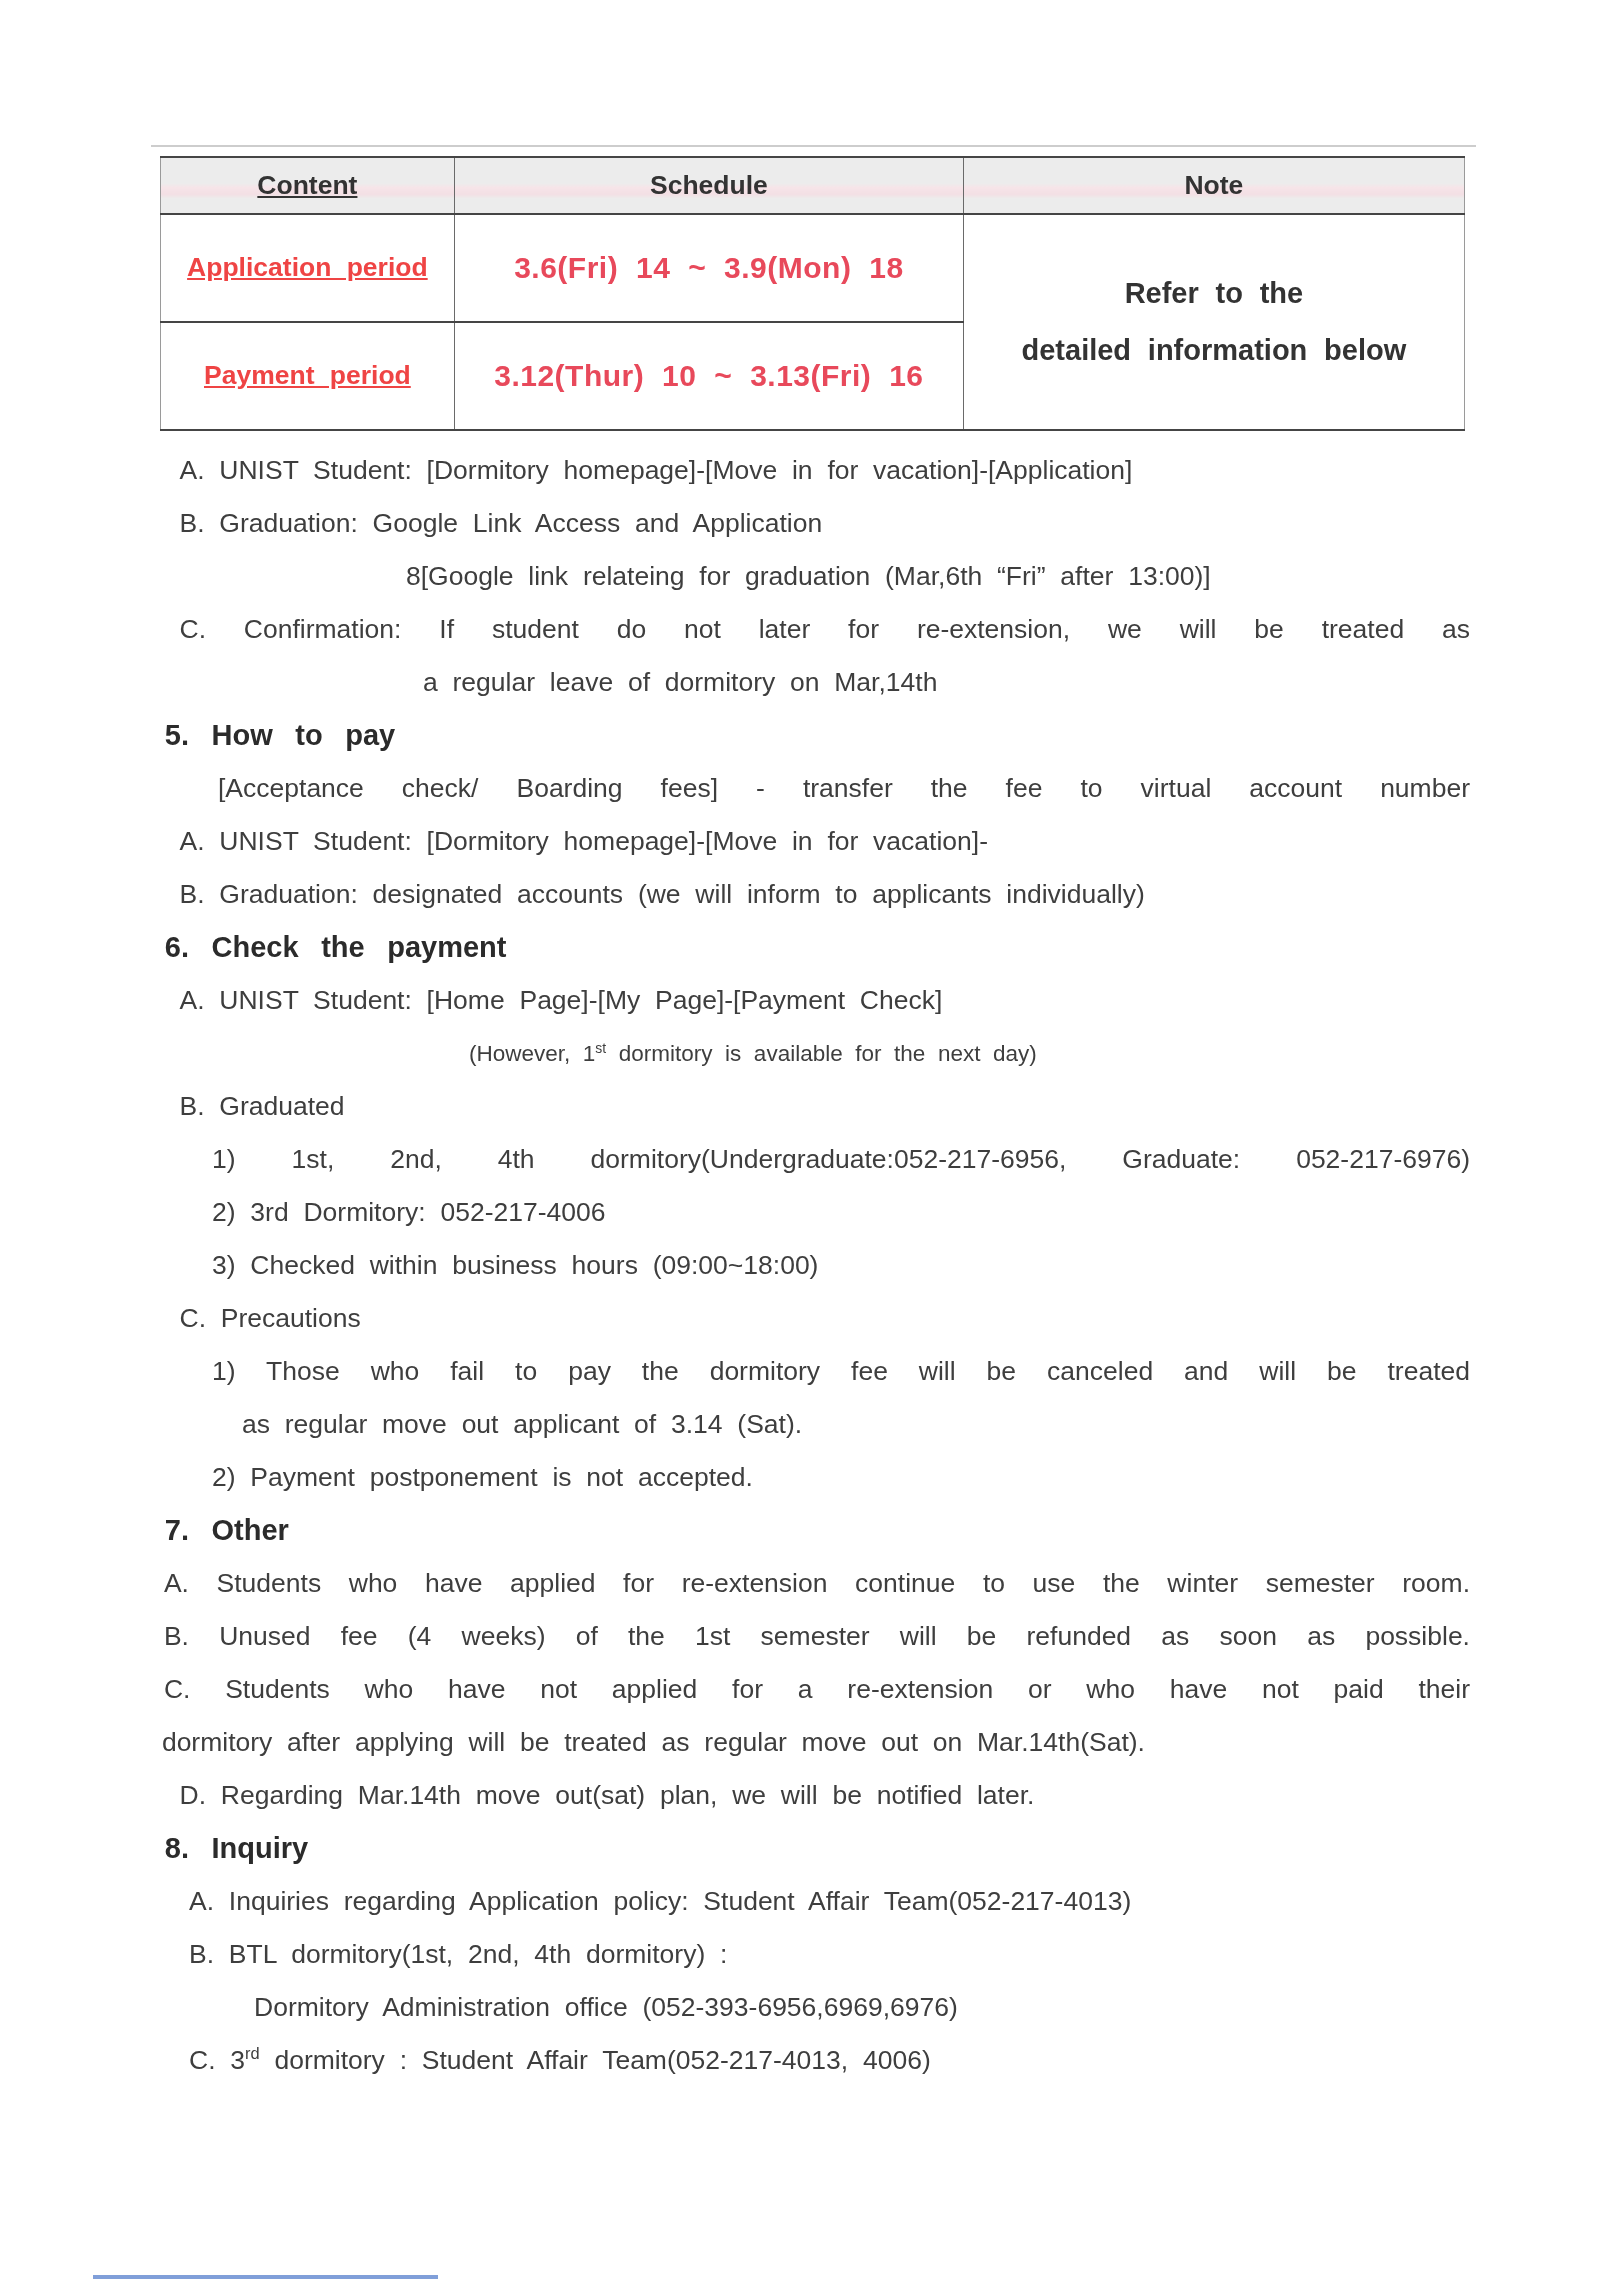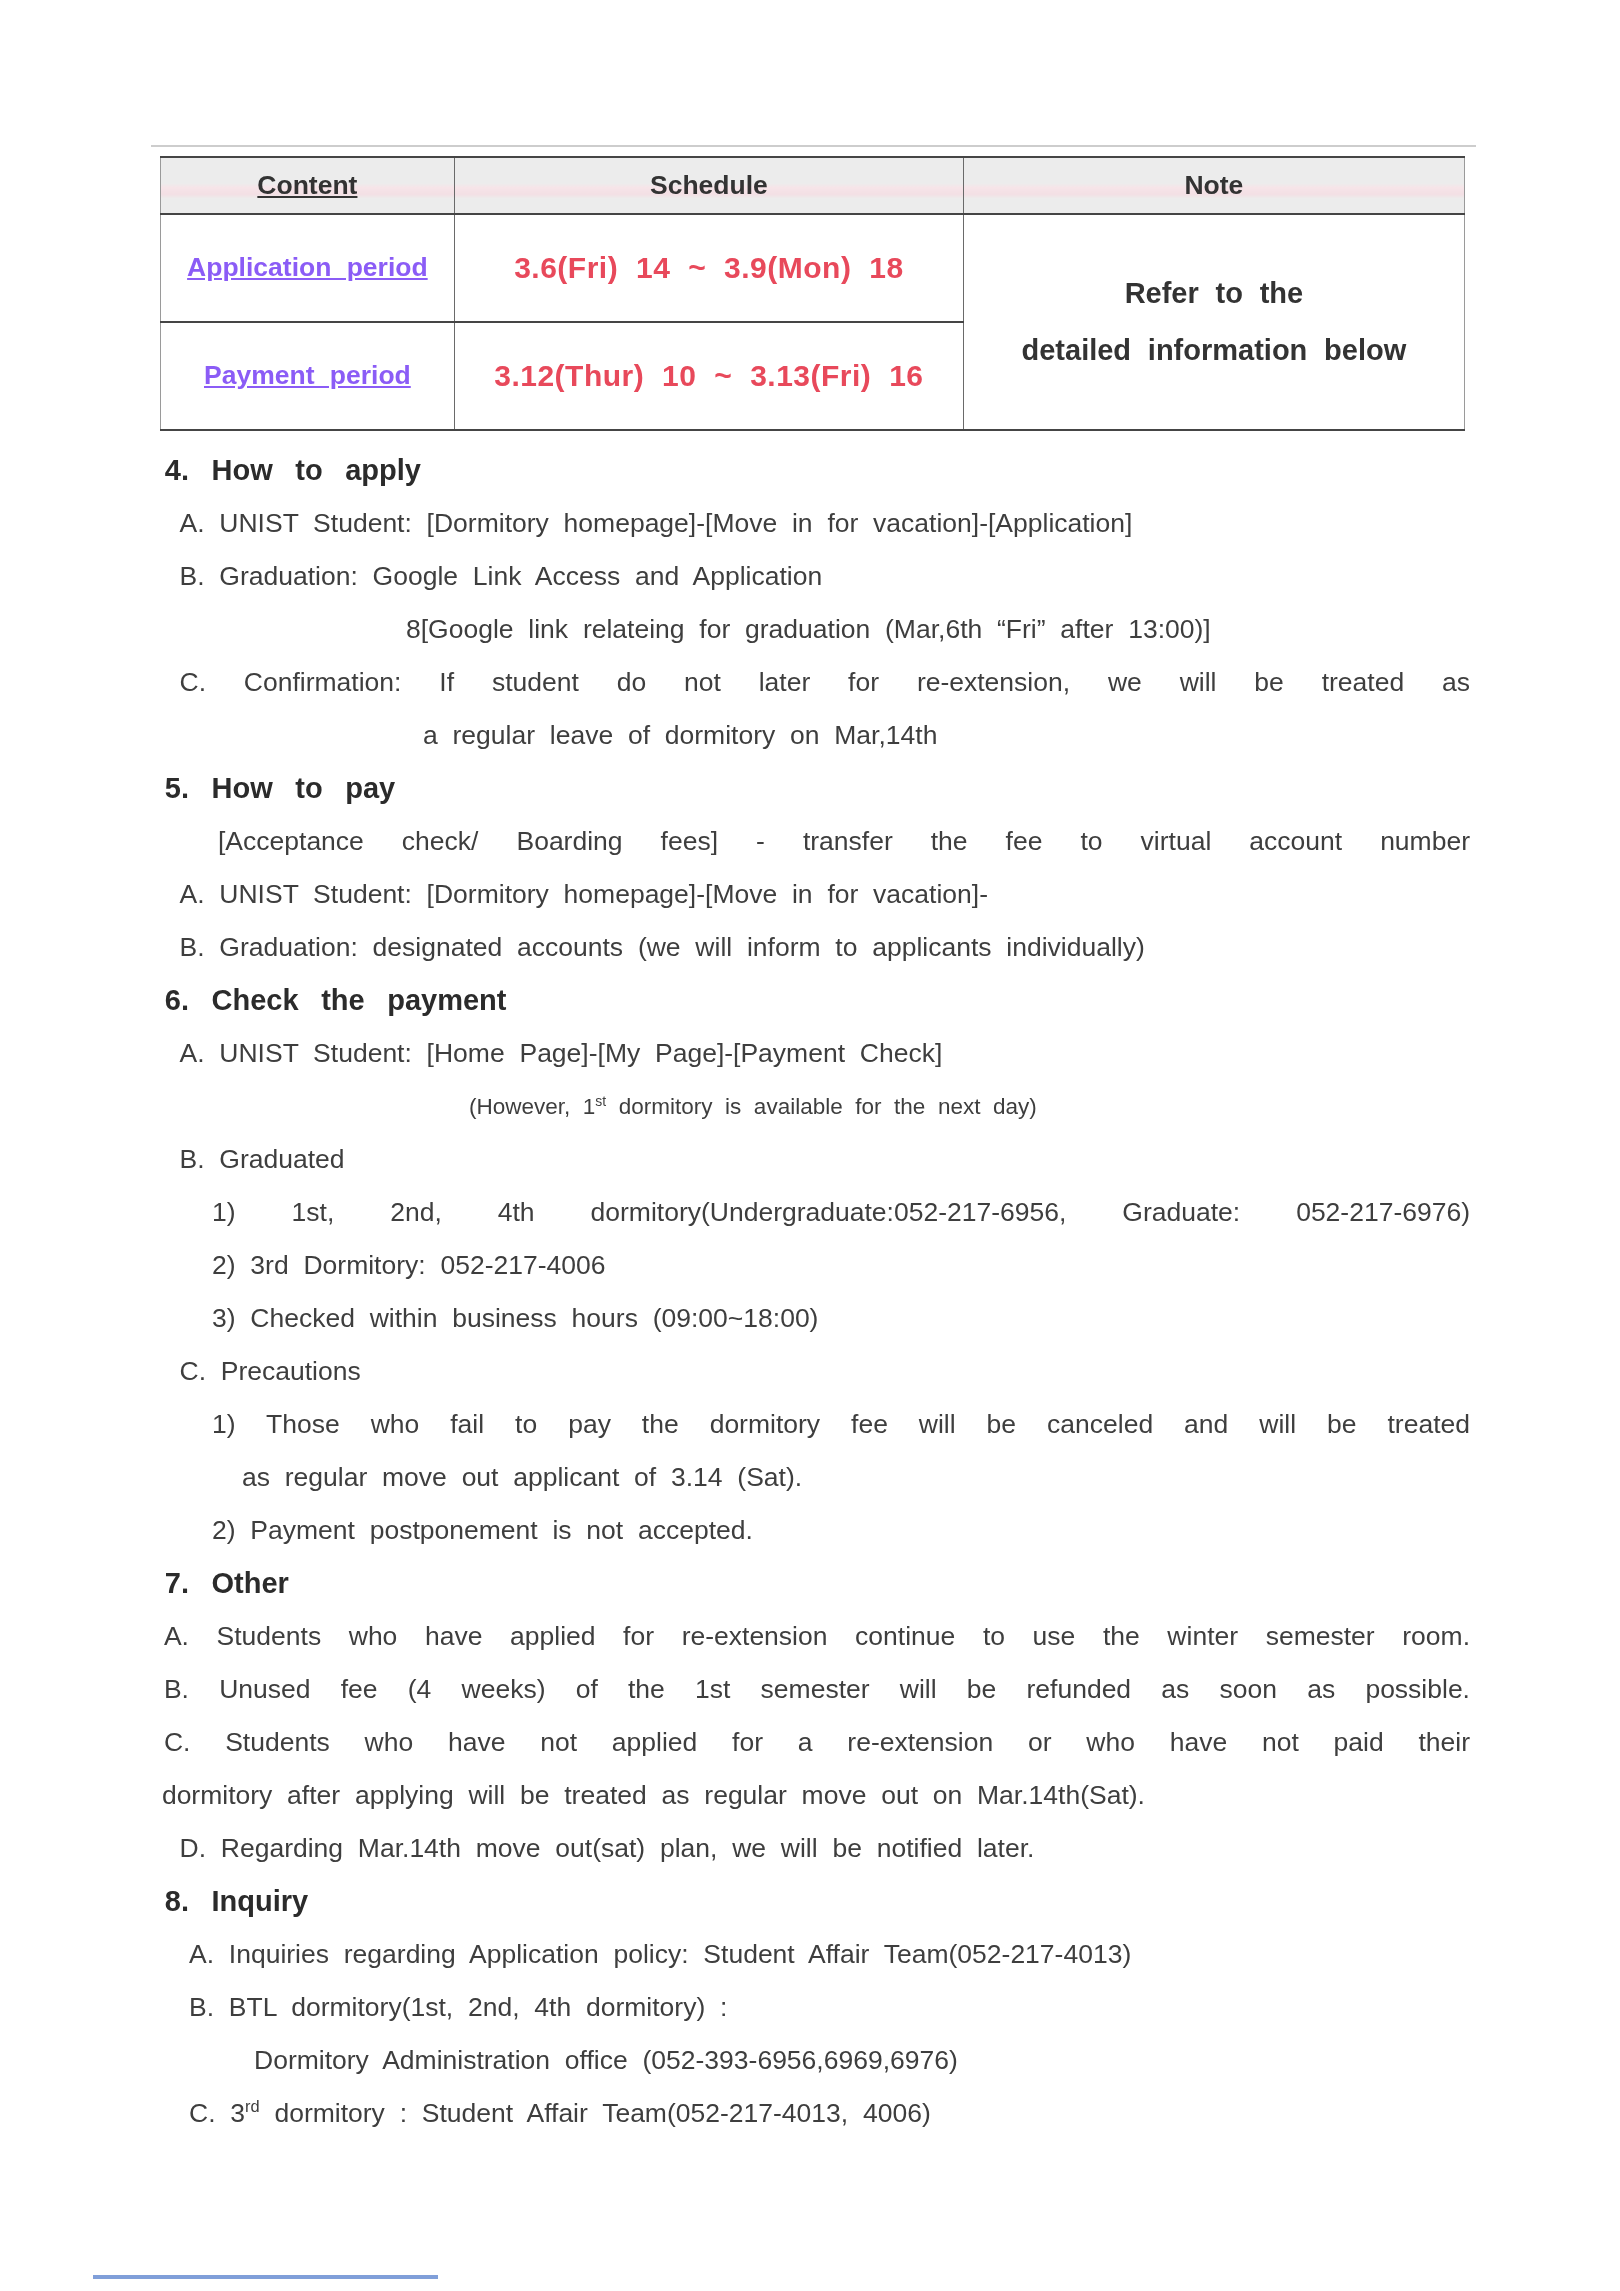--- a/index.html
+++ b/index.html
@@ -28,21 +28,21 @@
   .tbl thead th {
     height: 53px; font-size: 26.5px; font-weight: bold; color: #333333;
     background: linear-gradient(180deg,
       #ececec 0%, #ececec 46%,
       #f6e4e8 54%, #f3dfe4 66%,
       #ececec 74%, #ececec 100%);
   }
   .col-content { width: 294px; }
   .col-schedule { width: 509px; }
   .col-note { width: 501px; }
-  .cell-label { height: 104px; font-size: 26.5px; font-weight: bold; color: #8b5cf6; }
+  .cell-label { height: 104px; font-size: 26.5px; font-weight: bold; color: #ef4444; }
   .cell-sched { font-size: 30px; font-weight: bold; color: var(--schedule-color, #e8495b); letter-spacing: 0.5px; }
   .cell-note { font-size: 29px; font-weight: bold; color: #333333; line-height: 57px; }
 
   
   .content { margin-top: 13.7px; width: 1313px; }
   .line { font-size: 26.5px; line-height: 53px; word-spacing: 0.28em; white-space: nowrap; }
   .h { font-size: 29px; font-weight: bold; color: #2b2b2b; padding-left: 7.8px; word-spacing: 0.5em; }
   .j { white-space: normal; text-align: justify; text-align-last: justify; }
   .small { font-size: 22.5px; }
   sup { font-size: 0.62em; line-height: 0; }
@@ -96,21 +96,20 @@
         </tr>
         <tr>
           <td class="cell-label">Payment period</td>
           <td class="cell-sched">3.12(Thur) 10 ~ 3.13(Fri) 16</td>
         </tr>
       </tbody>
     </table>
 
     <div class="content">
 
-      <div class="line h">4. How to apply</div>
       <div class="line ind-item">A. UNIST Student: [Dormitory homepage]-[Move in for vacation]-[Application]</div>
       <div class="line ind-item">B. Graduation: Google Link Access and Application</div>
       <div class="line ind-b2">8[Google link relateing for graduation (Mar,6th “Fri” after 13:00)]</div>
       <div class="line ind-item j">C. Confirmation: If student do not later for re-extension, we will be treated as</div>
       <div class="line ind-c2">a regular leave of dormitory on Mar,14th</div>
 
       <div class="line h">5. How to pay</div>
       <div class="line ind-accept j">[Acceptance check/ Boarding fees] - transfer the fee to virtual account number</div>
       <div class="line ind-item">A. UNIST Student: [Dormitory homepage]-[Move in for vacation]-</div>
       <div class="line ind-item">B. Graduation: designated accounts (we will inform to applicants individually)</div>

